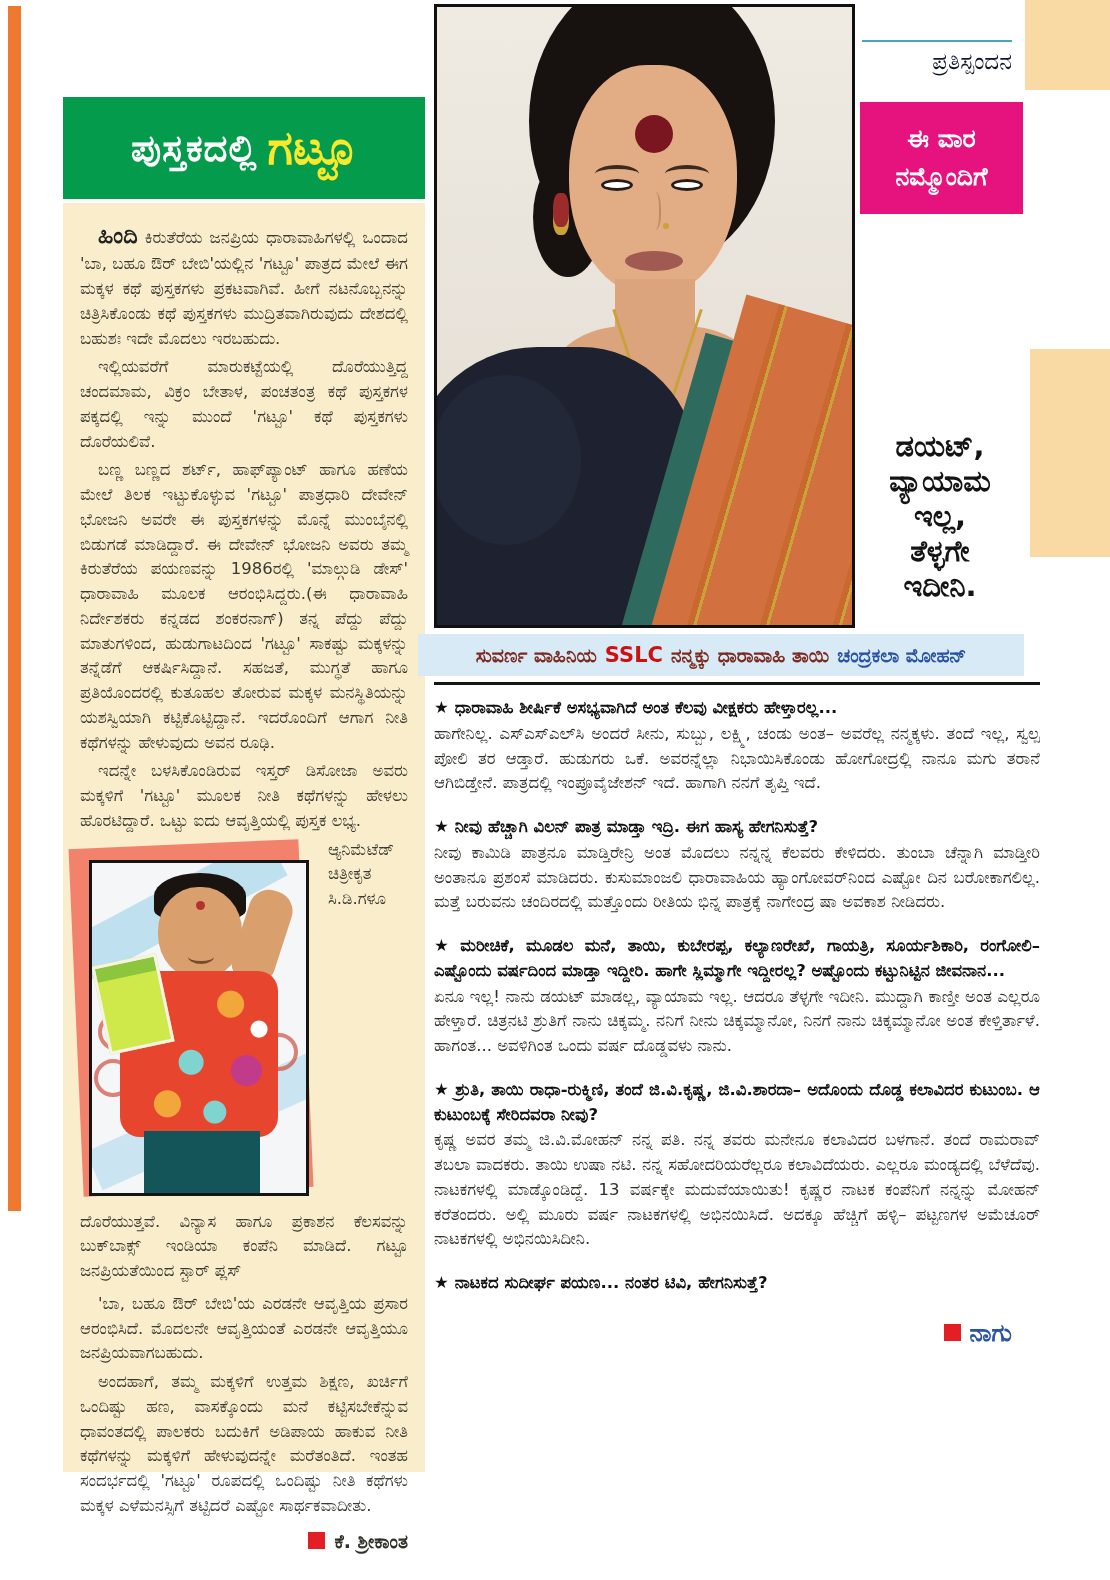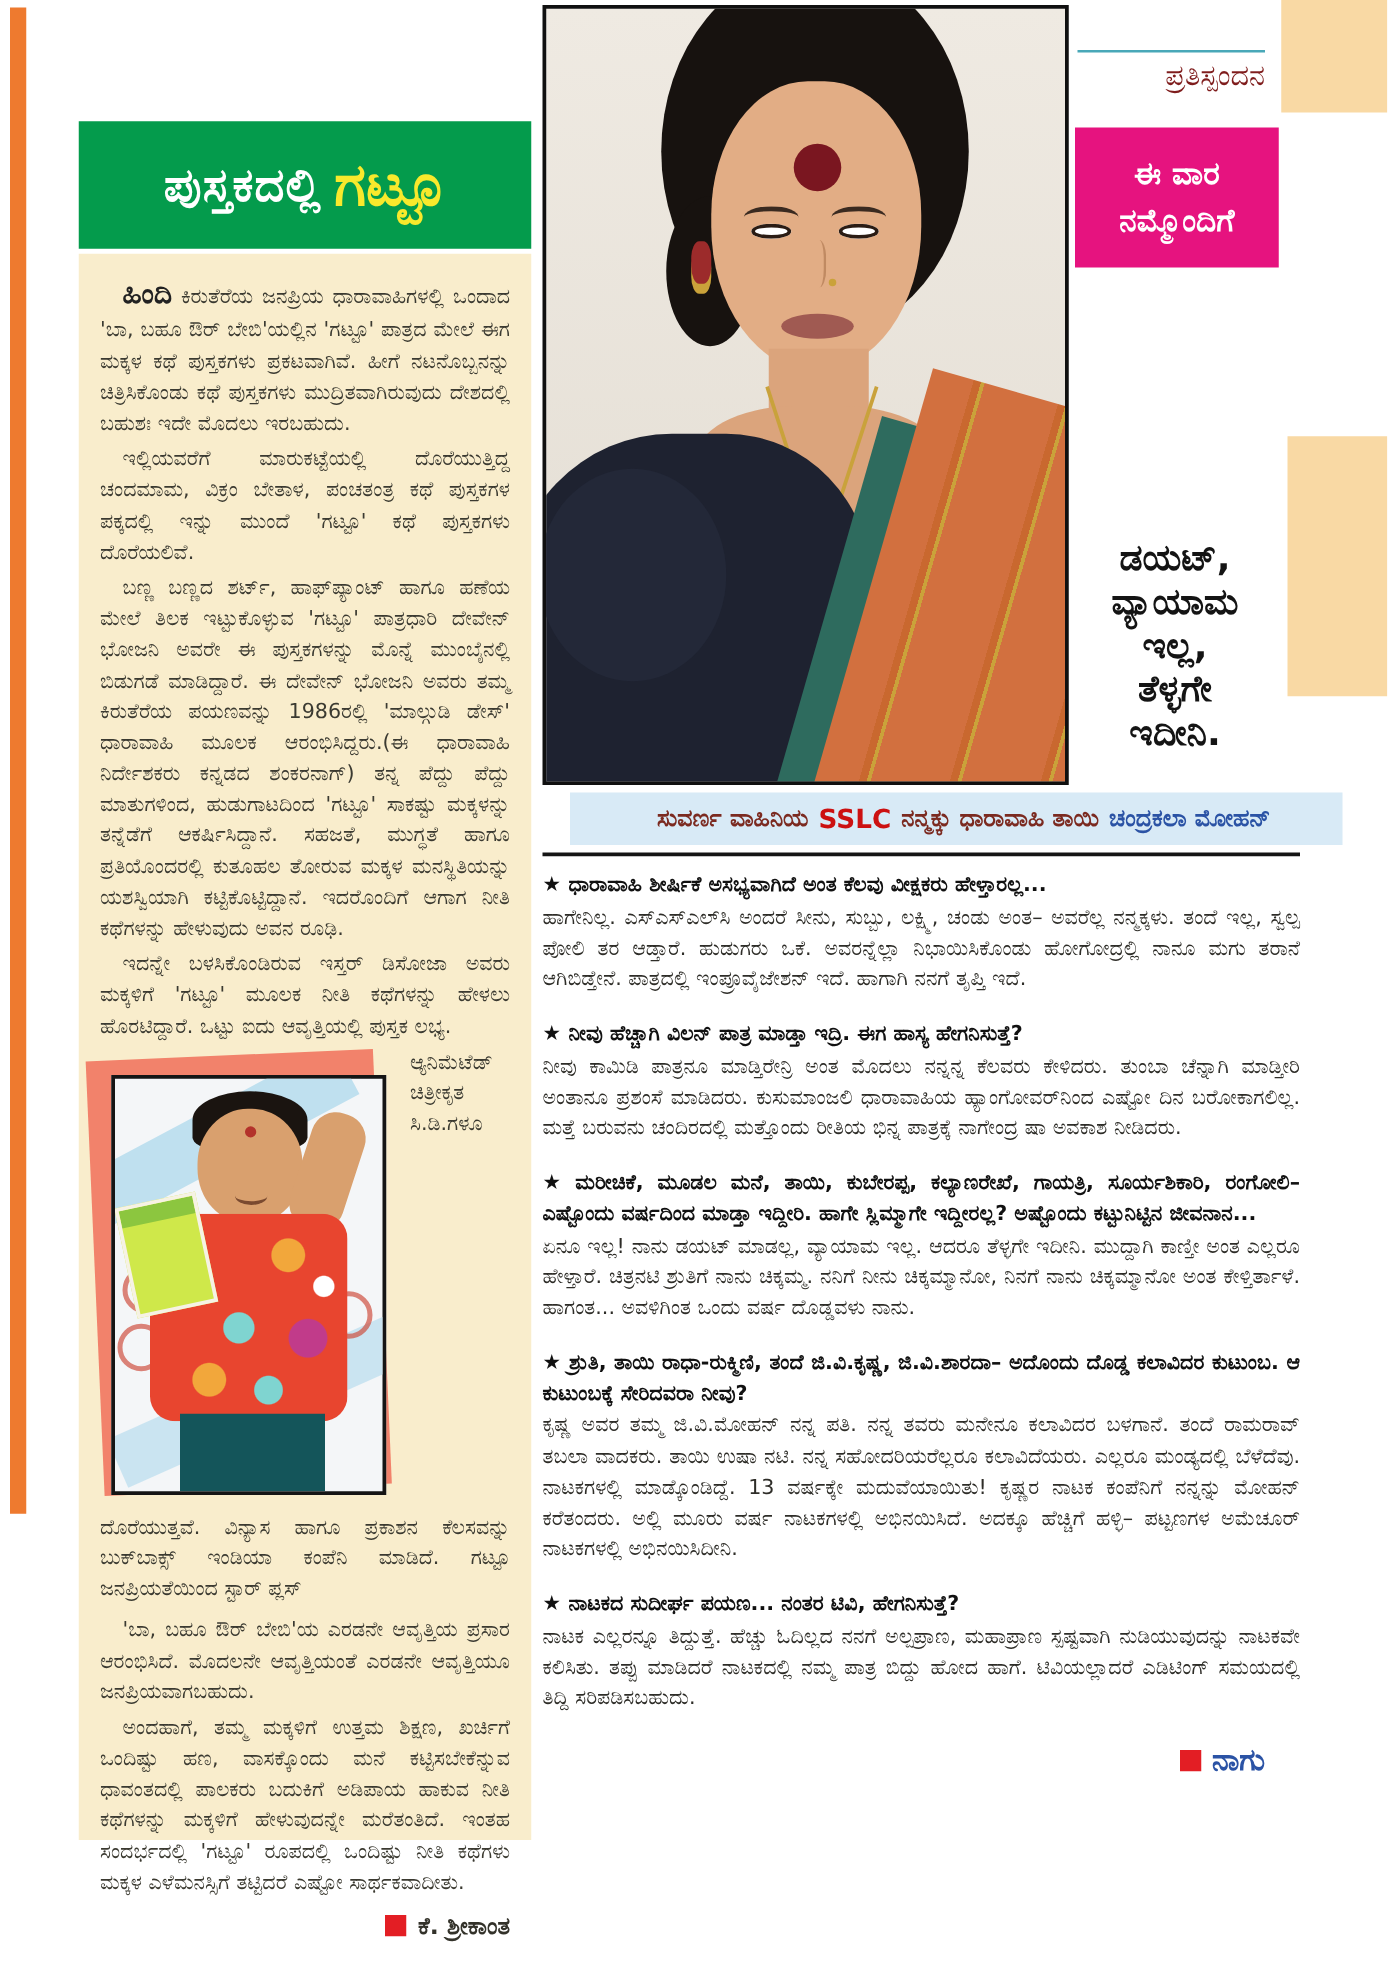--- a/index.html
+++ b/index.html
@@ -65,30 +65,30 @@
   .w-neck{position:absolute;left:178px;top:272px;width:80px;height:70px;background:#DBA47C;}
   .w-chest{position:absolute;left:118px;top:318px;width:200px;height:110px;background:#DBA47C;border-radius:40%;}
   .w-chainL{position:absolute;left:190px;top:300px;width:3px;height:96px;background:#C9A23B;transform:rotate(-18deg);}
   .w-chainR{position:absolute;left:248px;top:300px;width:3px;height:96px;background:#C9A23B;transform:rotate(18deg);}
   .w-blouse{position:absolute;left:-30px;top:340px;width:290px;height:300px;background:#1E2230;border-radius:45% 40% 0 0;}
   .w-sleeve{position:absolute;left:-6px;top:368px;width:150px;height:170px;background:#232838;border-radius:50%;}
   .w-sariTeal{position:absolute;left:218px;top:326px;width:52px;height:360px;background:#2E6B5E;transform:rotate(16deg);}
   .w-sari{position:absolute;left:252px;top:316px;width:260px;height:380px;transform:rotate(16deg);
           background:repeating-linear-gradient(90deg,#D2703F 0 34px,#c9682f 34px 40px,#caa23a 40px 43px,#D2703F 43px 70px);}
   
-  .caption{position:absolute;left:456px;top:634px;width:606px;height:42px;background:#D8EAF6;
-           display:flex;align-items:center;justify-content:center;gap:8px;font-size:19px;font-weight:bold;padding-left:12px;}
+  .caption{position:absolute;left:418px;top:634px;width:606px;height:42px;background:#D8EAF6;
+           display:flex;align-items:center;justify-content:center;gap:8px;font-size:19px;font-weight:bold;}
   .cap-maroon{color:#7B2A20;}
   .cap-red{color:#CC1111;font-size:21px;}
   .cap-blue{color:#2B53A5;}
   .black-rule{position:absolute;left:434px;top:682px;width:606px;height:3px;background:#151515;}
   
   .peach-top{position:absolute;left:1025px;top:0;width:85px;height:90px;background:#F9D9A4;}
   .teal-line{position:absolute;left:862px;top:40px;width:150px;height:2px;background:#49A8B8;}
-  .section-label{position:absolute;left:760px;top:48px;width:252px;text-align:right;color:#7f1d1d;font-size:23px;}
+  .section-label{position:absolute;left:760px;top:48px;width:252px;text-align:right;color:#0f172a;font-size:23px;}
   .magenta-box{position:absolute;left:860px;top:102px;width:163px;height:112px;background:#E6137F;
                display:flex;flex-direction:column;align-items:center;justify-content:center;gap:8px;
                color:#fff;font-size:25px;font-weight:bold;}
   .peach-mid{position:absolute;left:1030px;top:349px;width:80px;height:208px;background:#F9D9A4;}
   .pull-quote{position:absolute;left:852px;top:318px;width:176px;height:286px;display:flex;flex-direction:column;
               align-items:center;justify-content:flex-end;text-align:center;color:#141414;
               font-size:29px;font-weight:bold;}
   
   .interview{position:absolute;left:434px;top:696px;width:606px;font-size:16.5px;line-height:1.5;color:#2e2d28;}
   .qa{margin-bottom:19px;}
@@ -209,21 +209,20 @@
     <div class="qa">
       <div class="question"><span class="star">★</span><span>ಮರೀಚಿಕೆ, ಮೂಡಲ ಮನೆ, ತಾಯಿ, ಕುಬೇರಪ್ಪ, ಕಲ್ಯಾಣರೇಖೆ, ಗಾಯತ್ರಿ, ಸೂರ್ಯಶಿಕಾರಿ, ರಂಗೋಲಿ– ಎಷ್ಟೊಂದು ವರ್ಷದಿಂದ ಮಾಡ್ತಾ ಇದ್ದೀರಿ. ಹಾಗೇ ಸ್ಲಿಮ್ಮಾಗೇ ಇದ್ದೀರಲ್ಲ? ಅಷ್ಟೊಂದು ಕಟ್ಟುನಿಟ್ಟಿನ ಜೀವನಾನ...</span></div>
       <div class="answer">ಏನೂ ಇಲ್ಲ! ನಾನು ಡಯಟ್ ಮಾಡಲ್ಲ, ವ್ಯಾಯಾಮ ಇಲ್ಲ. ಆದರೂ ತೆಳ್ಳಗೇ ಇದೀನಿ. ಮುದ್ದಾಗಿ ಕಾಣ್ತೀ ಅಂತ ಎಲ್ಲರೂ ಹೇಳ್ತಾರೆ. ಚಿತ್ರನಟಿ ಶ್ರುತಿಗೆ ನಾನು ಚಿಕ್ಕಮ್ಮ. ನನಿಗೆ ನೀನು ಚಿಕ್ಕಮ್ಮಾನೋ, ನಿನಗೆ ನಾನು ಚಿಕ್ಕಮ್ಮಾನೋ ಅಂತ ಕೇಳ್ತಿರ್ತಾಳೆ. ಹಾಗಂತ... ಅವಳಿಗಿಂತ ಒಂದು ವರ್ಷ ದೊಡ್ಡವಳು ನಾನು.</div>
     </div>
     <div class="qa">
       <div class="question"><span class="star">★</span><span>ಶ್ರುತಿ, ತಾಯಿ ರಾಧಾ-ರುಕ್ಮಿಣಿ, ತಂದೆ ಜಿ.ವಿ.ಕೃಷ್ಣ, ಜಿ.ವಿ.ಶಾರದಾ– ಅದೊಂದು ದೊಡ್ಡ ಕಲಾವಿದರ ಕುಟುಂಬ. ಆ ಕುಟುಂಬಕ್ಕೆ ಸೇರಿದವರಾ ನೀವು?</span></div>
       <div class="answer">ಕೃಷ್ಣ ಅವರ ತಮ್ಮ ಜಿ.ವಿ.ಮೋಹನ್ ನನ್ನ ಪತಿ. ನನ್ನ ತವರು ಮನೇನೂ ಕಲಾವಿದರ ಬಳಗಾನೆ. ತಂದೆ ರಾಮರಾವ್ ತಬಲಾ ವಾದಕರು. ತಾಯಿ ಉಷಾ ನಟಿ. ನನ್ನ ಸಹೋದರಿಯರೆಲ್ಲರೂ ಕಲಾವಿದೆಯರು. ಎಲ್ಲರೂ ಮಂಡ್ಯದಲ್ಲಿ ಬೆಳೆದೆವು. ನಾಟಕಗಳಲ್ಲಿ ಮಾಡ್ಕೊಂಡಿದ್ದೆ. 13 ವರ್ಷಕ್ಕೇ ಮದುವೆಯಾಯಿತು! ಕೃಷ್ಣರ ನಾಟಕ ಕಂಪೆನಿಗೆ ನನ್ನನ್ನು ಮೋಹನ್ ಕರೆತಂದರು. ಅಲ್ಲಿ ಮೂರು ವರ್ಷ ನಾಟಕಗಳಲ್ಲಿ ಅಭಿನಯಿಸಿದೆ. ಅದಕ್ಕೂ ಹೆಚ್ಚಿಗೆ ಹಳ್ಳಿ– ಪಟ್ಟಣಗಳ ಅಮೆಚೂರ್ ನಾಟಕಗಳಲ್ಲಿ ಅಭಿನಯಿಸಿದೀನಿ.</div>
     </div>
     <div class="qa">
       <div class="question"><span class="star">★</span><span>ನಾಟಕದ ಸುದೀರ್ಘ ಪಯಣ... ನಂತರ ಟಿವಿ, ಹೇಗನಿಸುತ್ತೆ?</span></div>
-      <div class="answer">ನಾಟಕ ಎಲ್ಲರನ್ನೂ ತಿದ್ದುತ್ತೆ. ಹೆಚ್ಚು ಓದಿಲ್ಲದ ನನಗೆ ಅಲ್ಪಪ್ರಾಣ, ಮಹಾಪ್ರಾಣ ಸ್ಪಷ್ಟವಾಗಿ ನುಡಿಯುವುದನ್ನು ನಾಟಕವೇ ಕಲಿಸಿತು. ತಪ್ಪು ಮಾಡಿದರೆ ನಾಟಕದಲ್ಲಿ ನಮ್ಮ ಪಾತ್ರ ಬಿದ್ದು ಹೋದ ಹಾಗೆ. ಟಿವಿಯಲ್ಲಾದರೆ ಎಡಿಟಿಂಗ್ ಸಮಯದಲ್ಲಿ ತಿದ್ದಿ ಸರಿಪಡಿಸಬಹುದು.</div>
     </div>
     <div class="byline-right">
       <span class="red-square"></span>
       <span class="byline-right-name">ನಾಗು</span>
     </div>
   </div>
 
 
 </div>
 

